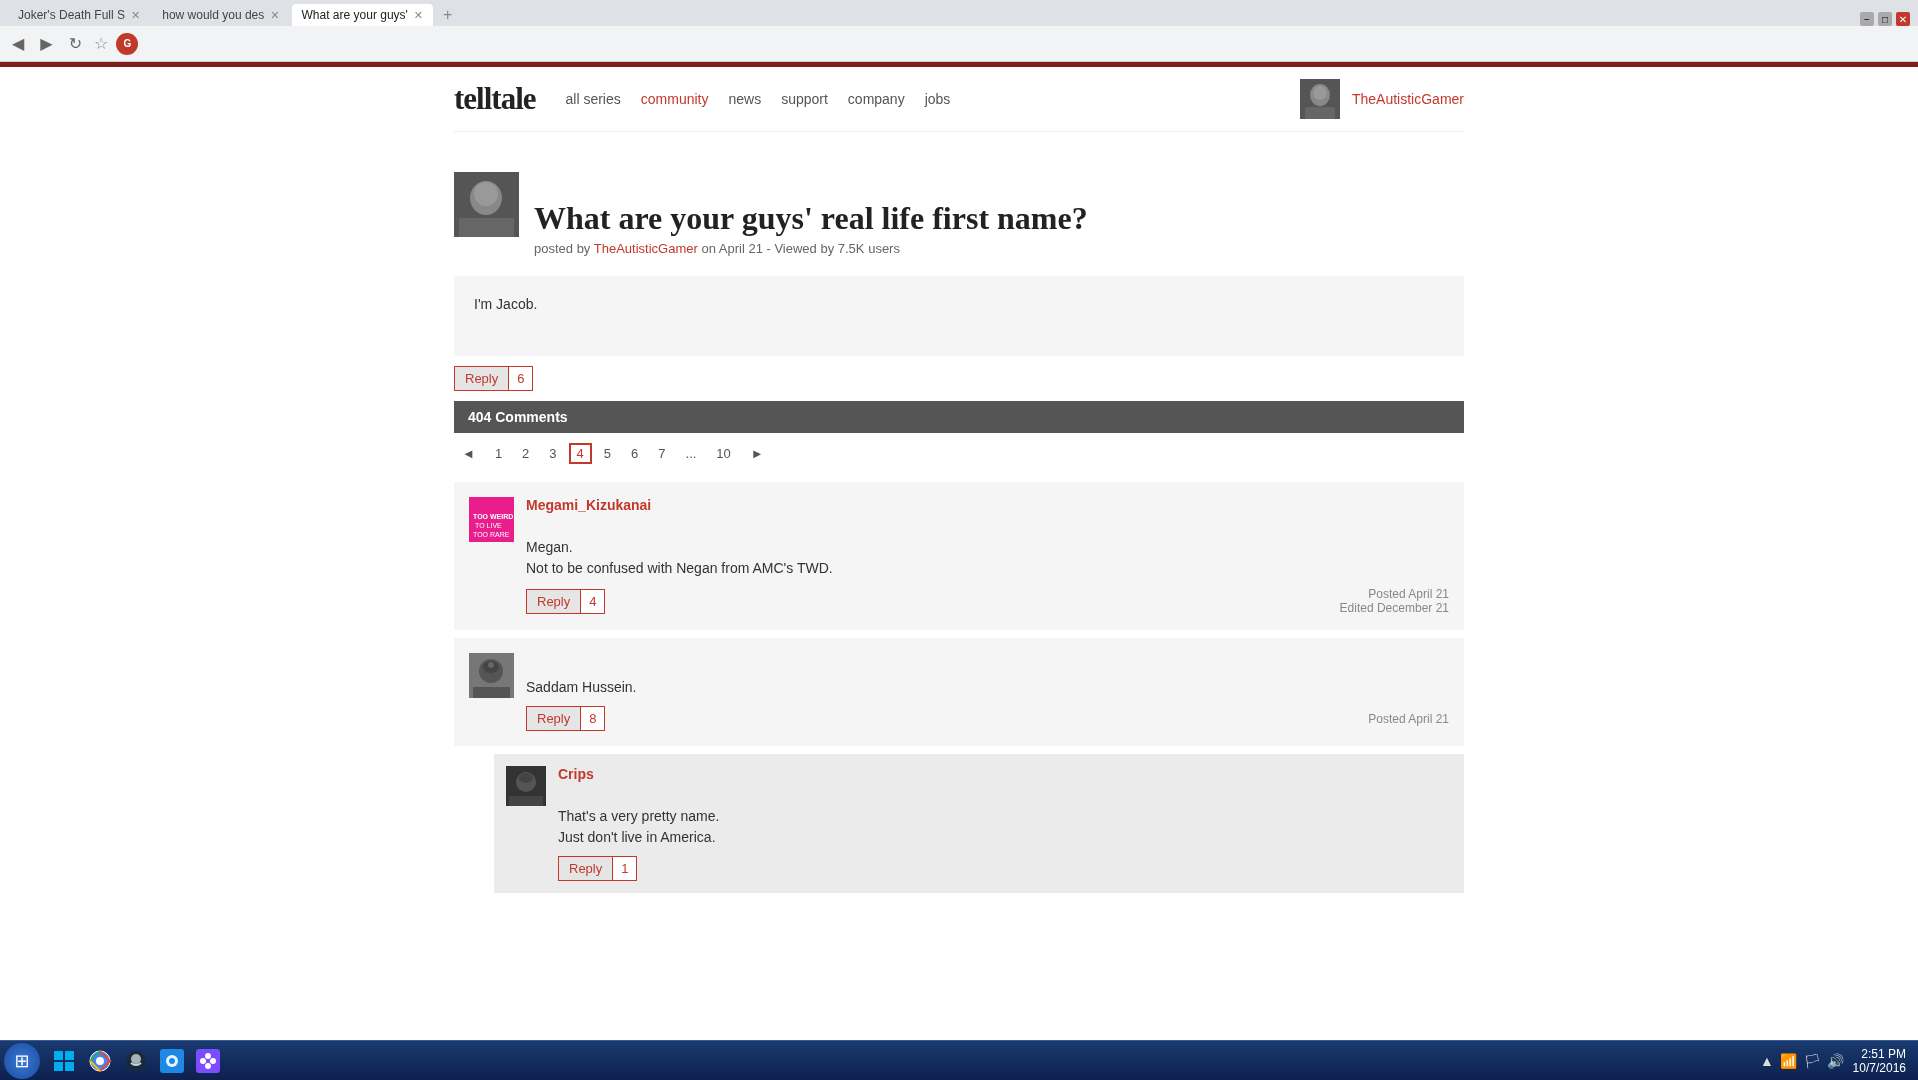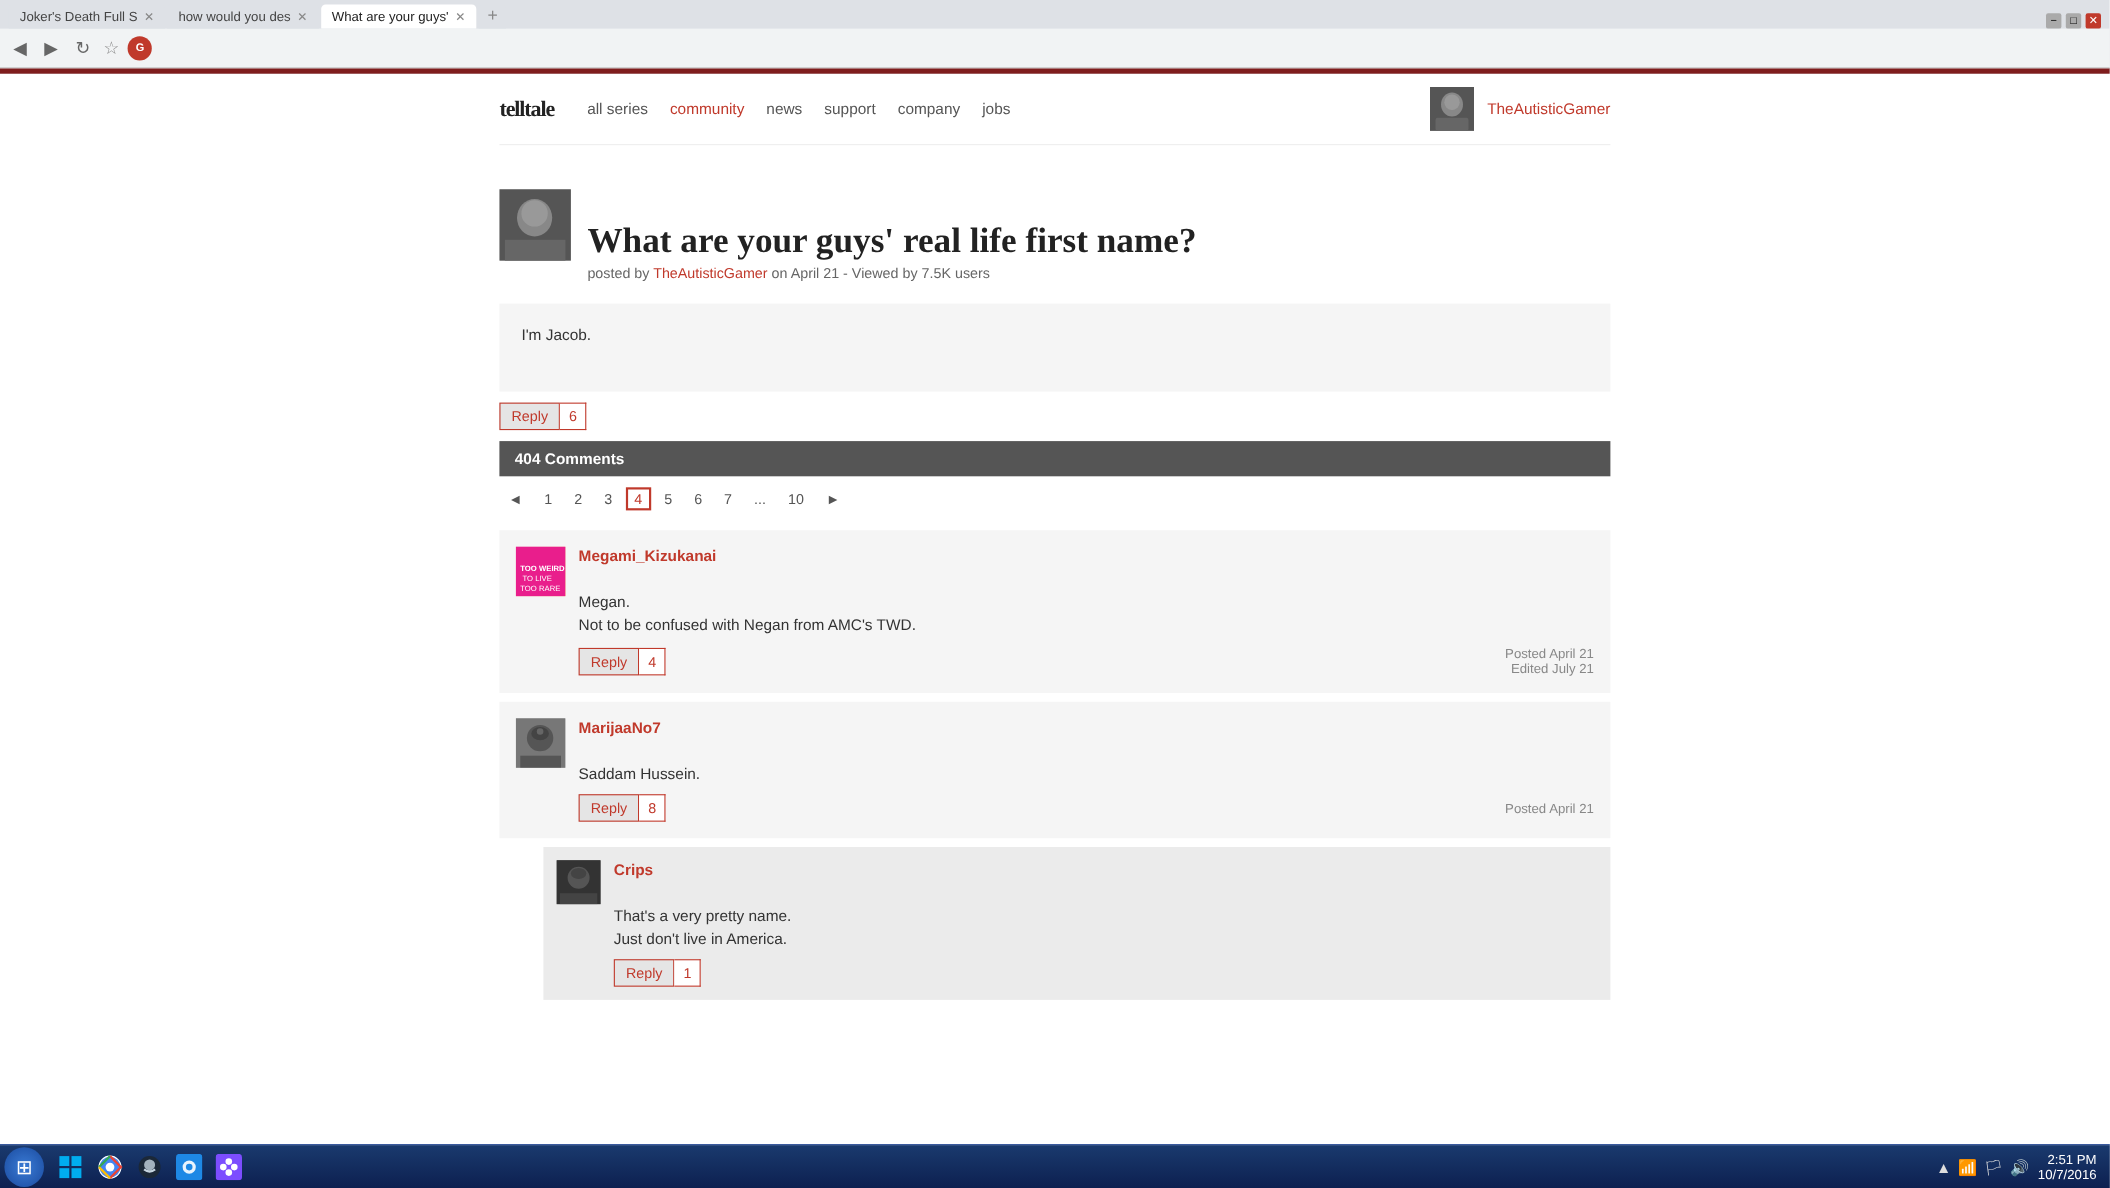--- a/index.html
+++ b/index.html
@@ -20,21 +20,21 @@
     .nav-btn { background: none; border: none; font-size: 16px; color: #666; cursor: pointer; padding: 2px 4px; }
     .address-bar { flex: 1; border: 1px solid #bbb; border-radius: 12px; padding: 3px 10px; font-size: 13px; background: #fff; color: #333; }
     .star-btn { font-size: 16px; color: #888; }
     .user-icon { width: 22px; height: 22px; background: #c0392b; border-radius: 50%; display: flex; align-items: center; justify-content: center; color: #fff; font-size: 10px; font-weight: bold; }
 
     
     .page-content { max-width: 1050px; margin: 0 auto; padding: 0 20px; }
 
     
     .site-header { display: flex; align-items: center; padding: 12px 0; border-bottom: 1px solid #eee; }
-    .site-logo { font-size: 20px; font-weight: bold; color: #222; font-family: Georgia, serif; letter-spacing: -1px; margin-right: 30px; }
+    .site-logo { font-size: 31px; font-weight: bold; color: #222; font-family: Georgia, serif; letter-spacing: -1px; margin-right: 30px; }
     .site-nav { display: flex; gap: 20px; }
     .nav-link { font-size: 14px; color: #555; text-decoration: none; }
     .nav-link.community { color: #c0392b; }
     .header-right { margin-left: auto; display: flex; align-items: center; gap: 12px; }
     .header-avatar { width: 40px; height: 40px; overflow: hidden; }
     .header-username { color: #c0392b; font-size: 14px; }
 
     
     .post-header { display: flex; align-items: center; padding: 20px 0 10px; }
     .post-author-avatar { width: 65px; height: 65px; background: #888; margin-right: 15px; overflow: hidden; flex-shrink: 0; }
@@ -207,38 +207,37 @@
         <p>Megan.</p>
         <p>Not to be confused with Negan from AMC's TWD.</p>
       </div>
       <div class="comment-footer">
         <div class="reply-group" style="margin:0;">
           <button class="reply-btn">Reply</button>
           <span class="vote-count">4</span>
         </div>
         <div class="comment-date">
           <div>Posted April 21</div>
-          <div>Edited July 21</div>
+          <div>Edited December 21</div>
         </div>
       </div>
     </div>
   </div>
 
   <div class="comment">
     <div class="comment-avatar avatar-medium">
       <svg width="45" height="45" viewBox="0 0 45 45">
         <rect width="45" height="45" fill="#777"></rect>
         <circle cx="22" cy="18" r="12" fill="#555"></circle>
         <ellipse cx="22" cy="14" rx="8" ry="6" fill="#444"></ellipse>
         <circle cx="22" cy="12" r="3" fill="#666"></circle>
         <rect x="4" y="34" width="37" height="12" fill="#555"></rect>
       </svg>
     </div>
     <div class="comment-content">
-      <div class="comment-username">MarijaaNo7</div>
       <div class="comment-text">
         <p>Saddam Hussein.</p>
       </div>
       <div class="comment-footer">
         <div class="reply-group" style="margin:0;">
           <button class="reply-btn">Reply</button>
           <span class="vote-count">8</span>
         </div>
         <div class="comment-date">
           <div>Posted April 21</div>

